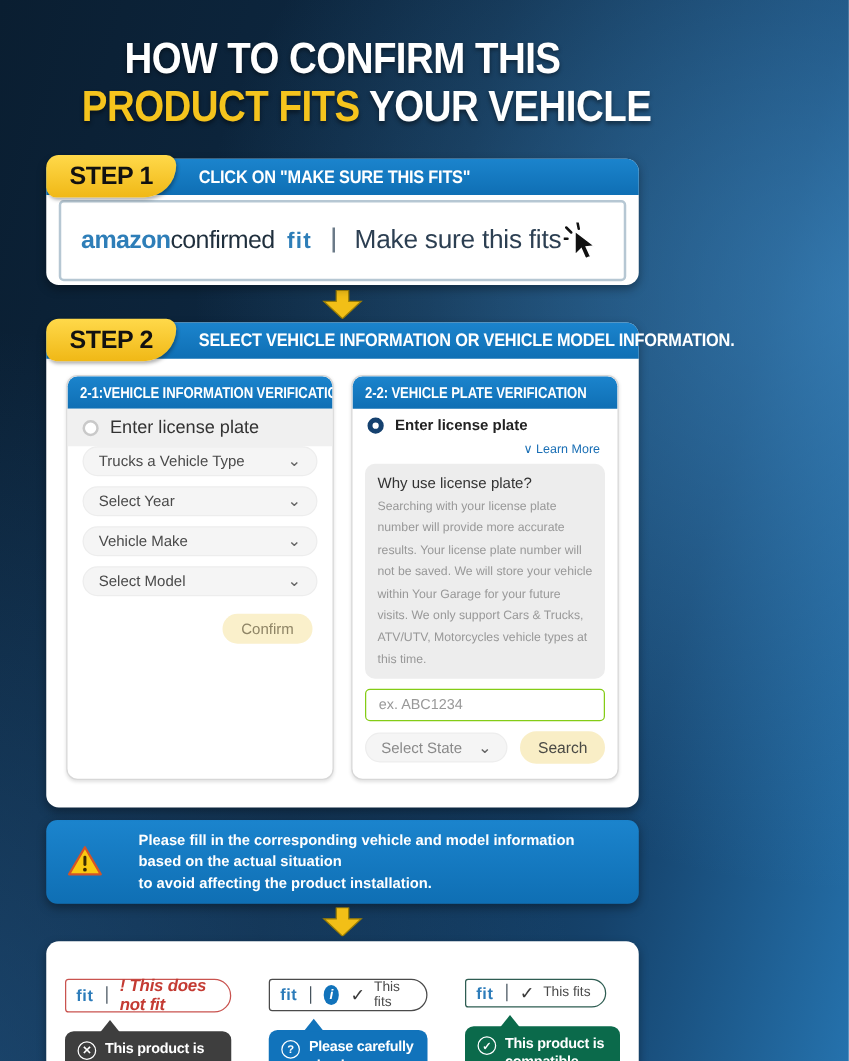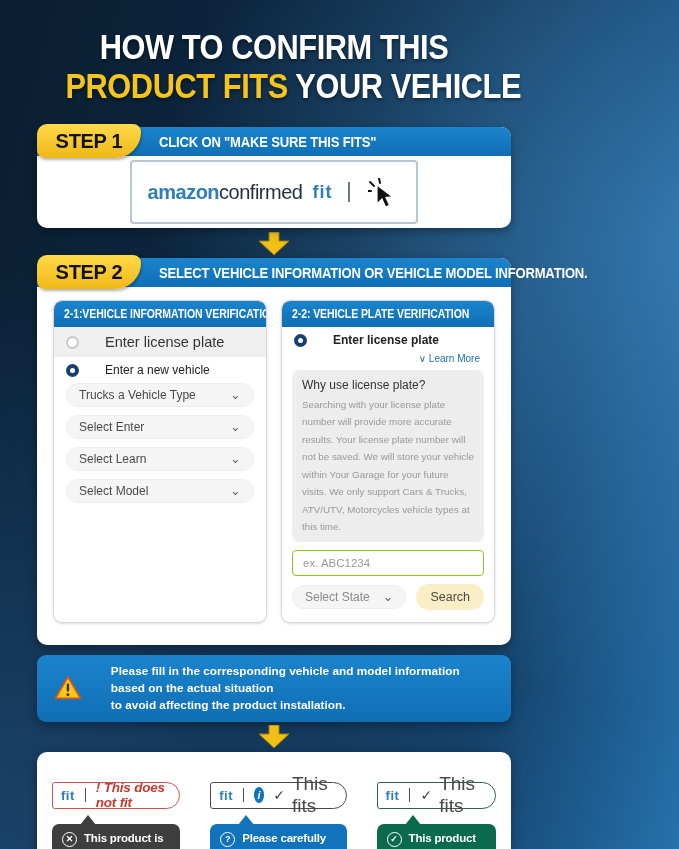--- a/index.html
+++ b/index.html
@@ -45,21 +45,21 @@
   
   .arrow-row { height:30px; display:flex; align-items:center; justify-content:center; }
 
   
   .step2-body { display:flex; gap:14px; padding:13px 16px 22px; }
   .panel { flex:1; border:1px solid #d7d7d7; border-radius:9px; background:#fff; overflow:hidden;
            box-shadow:0 1px 3px rgba(0,0,0,.12); }
   .panel-header { background:linear-gradient(180deg,#1b84cd,#0f6fb4); color:#fff; font-weight:bold;
                   font-size:12.5px; padding:6px 10px; border-radius:8px 8px 0 0; }
   .panel-header span { display:inline-block; white-space:nowrap; transform:scaleX(.84); transform-origin:left center; letter-spacing:-.1px; }
-  .opt-row { display:flex; align-items:center; gap:26px; padding:6px 12px; }
+  .opt-row { display:flex; align-items:center; gap:9px; padding:6px 12px; }
   .opt-row.gray { background:#f0f0f0; padding:7px 12px; }
   .opt-row.gray .opt-label { font-size:14.5px; color:#333; }
   .opt-label { font-size:12px; color:#222; }
   .radio { width:13px; height:13px; border-radius:50%; flex:0 0 auto; }
   .radio.off { border:2px solid #c9c9c9; background:#fff; }
   .radio.on  { border:4px solid #15416f; background:#fff; }
   .pill { display:flex; align-items:center; justify-content:space-between;
           background:#f5f5f5; border:1px solid #ededed; border-radius:14px;
           margin:0 12px 8px; padding:4px 12px; font-size:12px; color:#4a4a4a; }
   .pill .chev { color:#666; font-size:13px; line-height:10px; }
@@ -90,21 +90,21 @@
   .fit-col { display:flex; flex-direction:column; align-items:flex-start; }
   .fit-box { display:flex; align-items:center; height:27px; padding:0 12px 0 8px;
              border-radius:3px 14px 14px 3px; border:1.6px solid; background:#fff; }
   .fit-box .fitword { color:#2d7cba; font-weight:bold; font-size:13px; letter-spacing:.5px; }
   .fit-box .vsep2 { border-left:1.6px solid #46535e; height:14px; margin:0 10px; }
   .fit-box.bad { border-color:#c9534f; }
   .fit-box.info { border-color:#4a4a4a; }
   .fit-box.good { border-color:#2e5d52; }
   .status-bad { color:#c43b33; font-style:italic; font-size:13.5px; font-weight:bold; letter-spacing:-.2px; }
   .checkmark { color:#3b3b3b; font-size:14px; margin-right:7px; }
-  .status-ok { color:#4a4a4a; font-size:19px; }
+  .status-ok { color:#4a4a4a; font-size:11px; }
   .info-dot { width:16px; height:16px; border-radius:50%; background:#1173bb; color:#fff;
               font-size:11px; font-weight:bold; font-style:italic; display:flex; align-items:center;
               justify-content:center; margin-right:9px; }
   .bubble { position:relative; margin-top:15px; border-radius:7px; padding:7px 10px;
             display:flex; gap:7px; align-items:flex-start; }
   .bubble::before { content:""; position:absolute; top:-9px; left:28px; border:8px solid transparent;
                     border-top:none; border-bottom:10px solid; }
   .bubble.dark { background:#3e3e3e; } .bubble.dark::before { border-bottom-color:#3e3e3e; }
   .bubble.blue { background:#1173bb; } .bubble.blue::before { border-bottom-color:#1173bb; }
   .bubble.green { background:#0b6a4b; } .bubble.green::before { border-bottom-color:#0b6a4b; }
@@ -128,20 +128,21 @@
     <div class="banner">
       <div class="badge">STEP 1</div>
       <div class="banner-text">CLICK ON "MAKE SURE THIS FITS"</div>
     </div>
     <div class="step1-body">
       <div class="fit-widget">
         <span class="brand">amazon</span>
         <span class="confirmed">confirmed</span>
         <span class="fitword">fit</span>
         <span class="vsep"></span>
+        <span class="cta">Make sure this fits</span>
         <span class="cursor-wrap">
           <svg width="30" height="32" viewBox="0 0 30 32">
             <g stroke="#111" stroke-width="2" stroke-linecap="round">
               <line x1="6" y1="8" x2="2" y2="4"></line>
                 <line x1="12" y1="5" x2="11" y2="0"></line>
                 <line x1="3" y1="13" x2="0" y2="13"></line>
             </g>
             <path d="M9 7 L9 26 L14 21 L17.5 29 L21.5 27.2 L18 19.5 L24.5 18.8 Z" fill="#111" stroke="#fff" stroke-width="1.2"></path>
           </svg>
         </span>
@@ -163,39 +164,38 @@
     <div class="step2-body">
 
       <div class="panel">
         <div class="panel-header">
           <span>2-1:VEHICLE INFORMATION VERIFICATION</span>
         </div>
         <div class="opt-row gray">
           <span class="radio off"></span>
           <span class="opt-label">Enter license plate</span>
         </div>
-        <div class="opt-row">
-          <span class="radio on"></span>
-          <span class="opt-label">Enter a new vehicle</span>
-        </div>
         <div class="pill">
           <span>Trucks a Vehicle Type</span>
           <span class="chev">⌄</span>
         </div>
         <div class="pill">
-          <span>Select Enter</span>
-          <span class="chev">⌄</span>
-        </div>
-        <div class="pill">
-          <span>Select Learn</span>
+          <span>Select Year</span>
+          <span class="chev">⌄</span>
+        </div>
+        <div class="pill">
+          <span>Vehicle Make</span>
           <span class="chev">⌄</span>
         </div>
         <div class="pill">
           <span>Select Model</span>
           <span class="chev">⌄</span>
+        </div>
+        <div class="confirm-row">
+          <button class="btn-soft">Confirm</button>
         </div>
       </div>
 
       <div class="panel">
         <div class="panel-header">
           <span>2-2: VEHICLE PLATE VERIFICATION</span>
         </div>
         <div class="opt-row">
           <span class="radio on"></span>
           <span class="opt-label" style="font-weight:bold;">Enter license plate</span>

